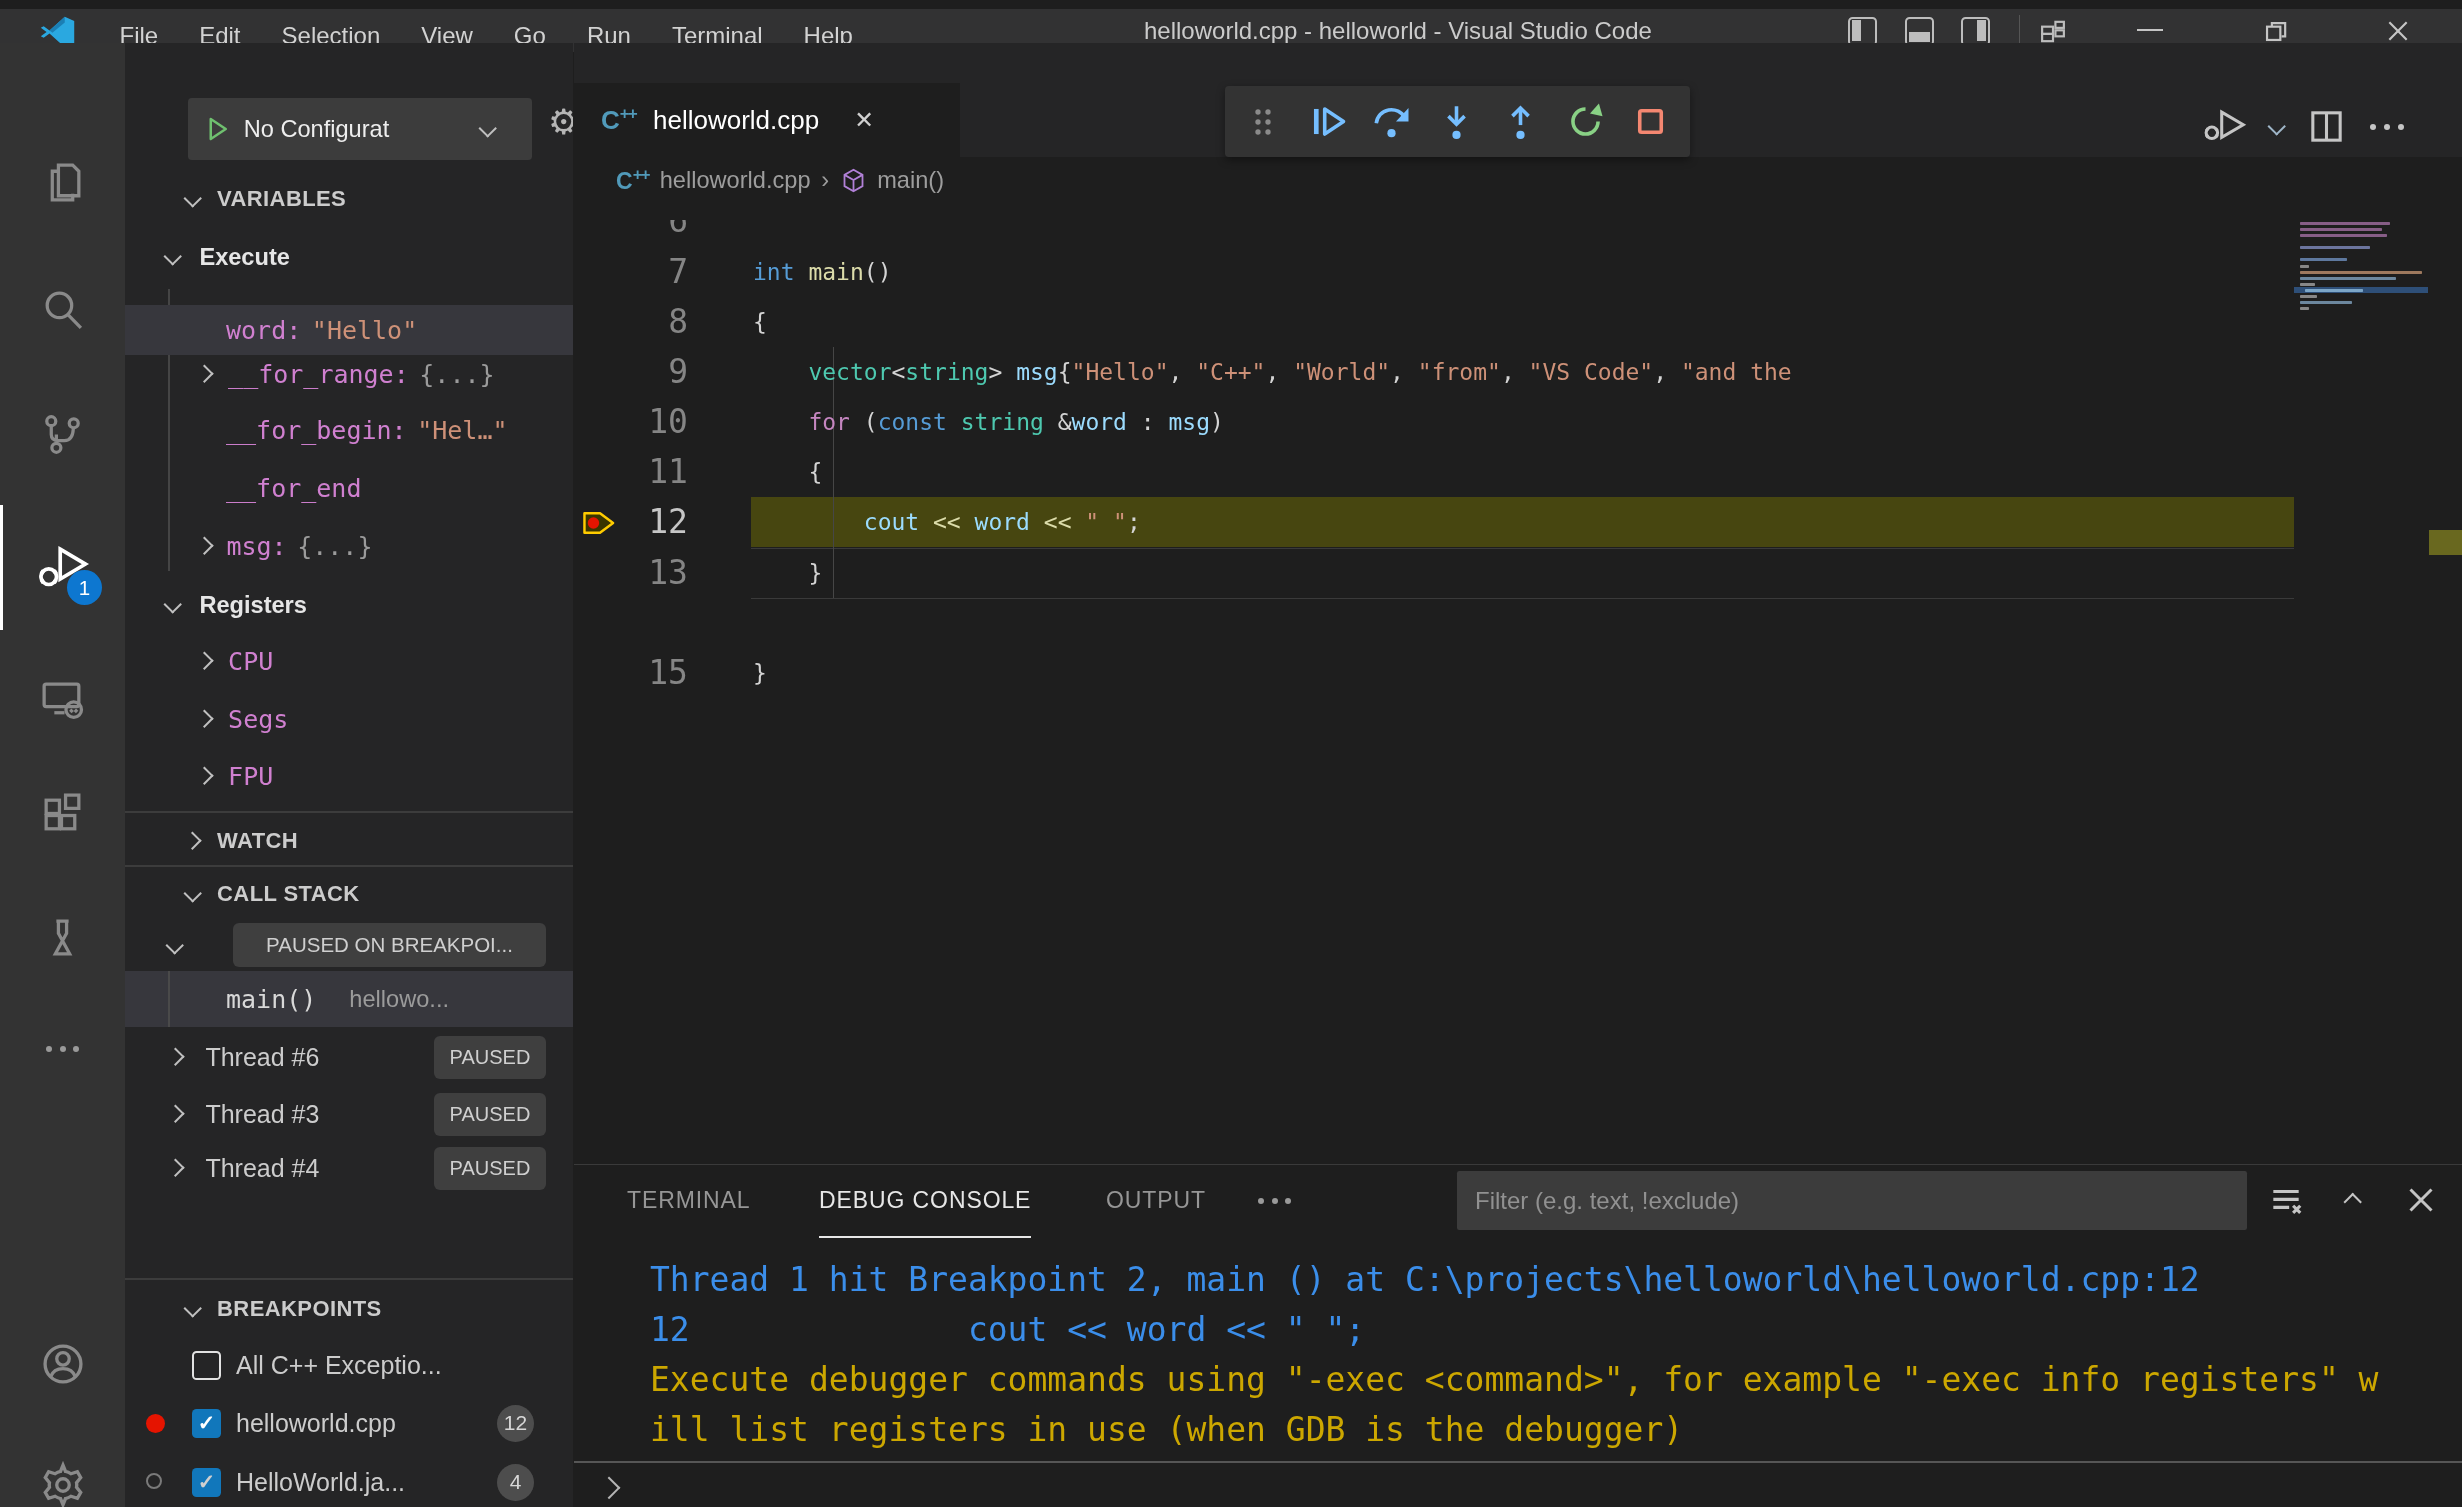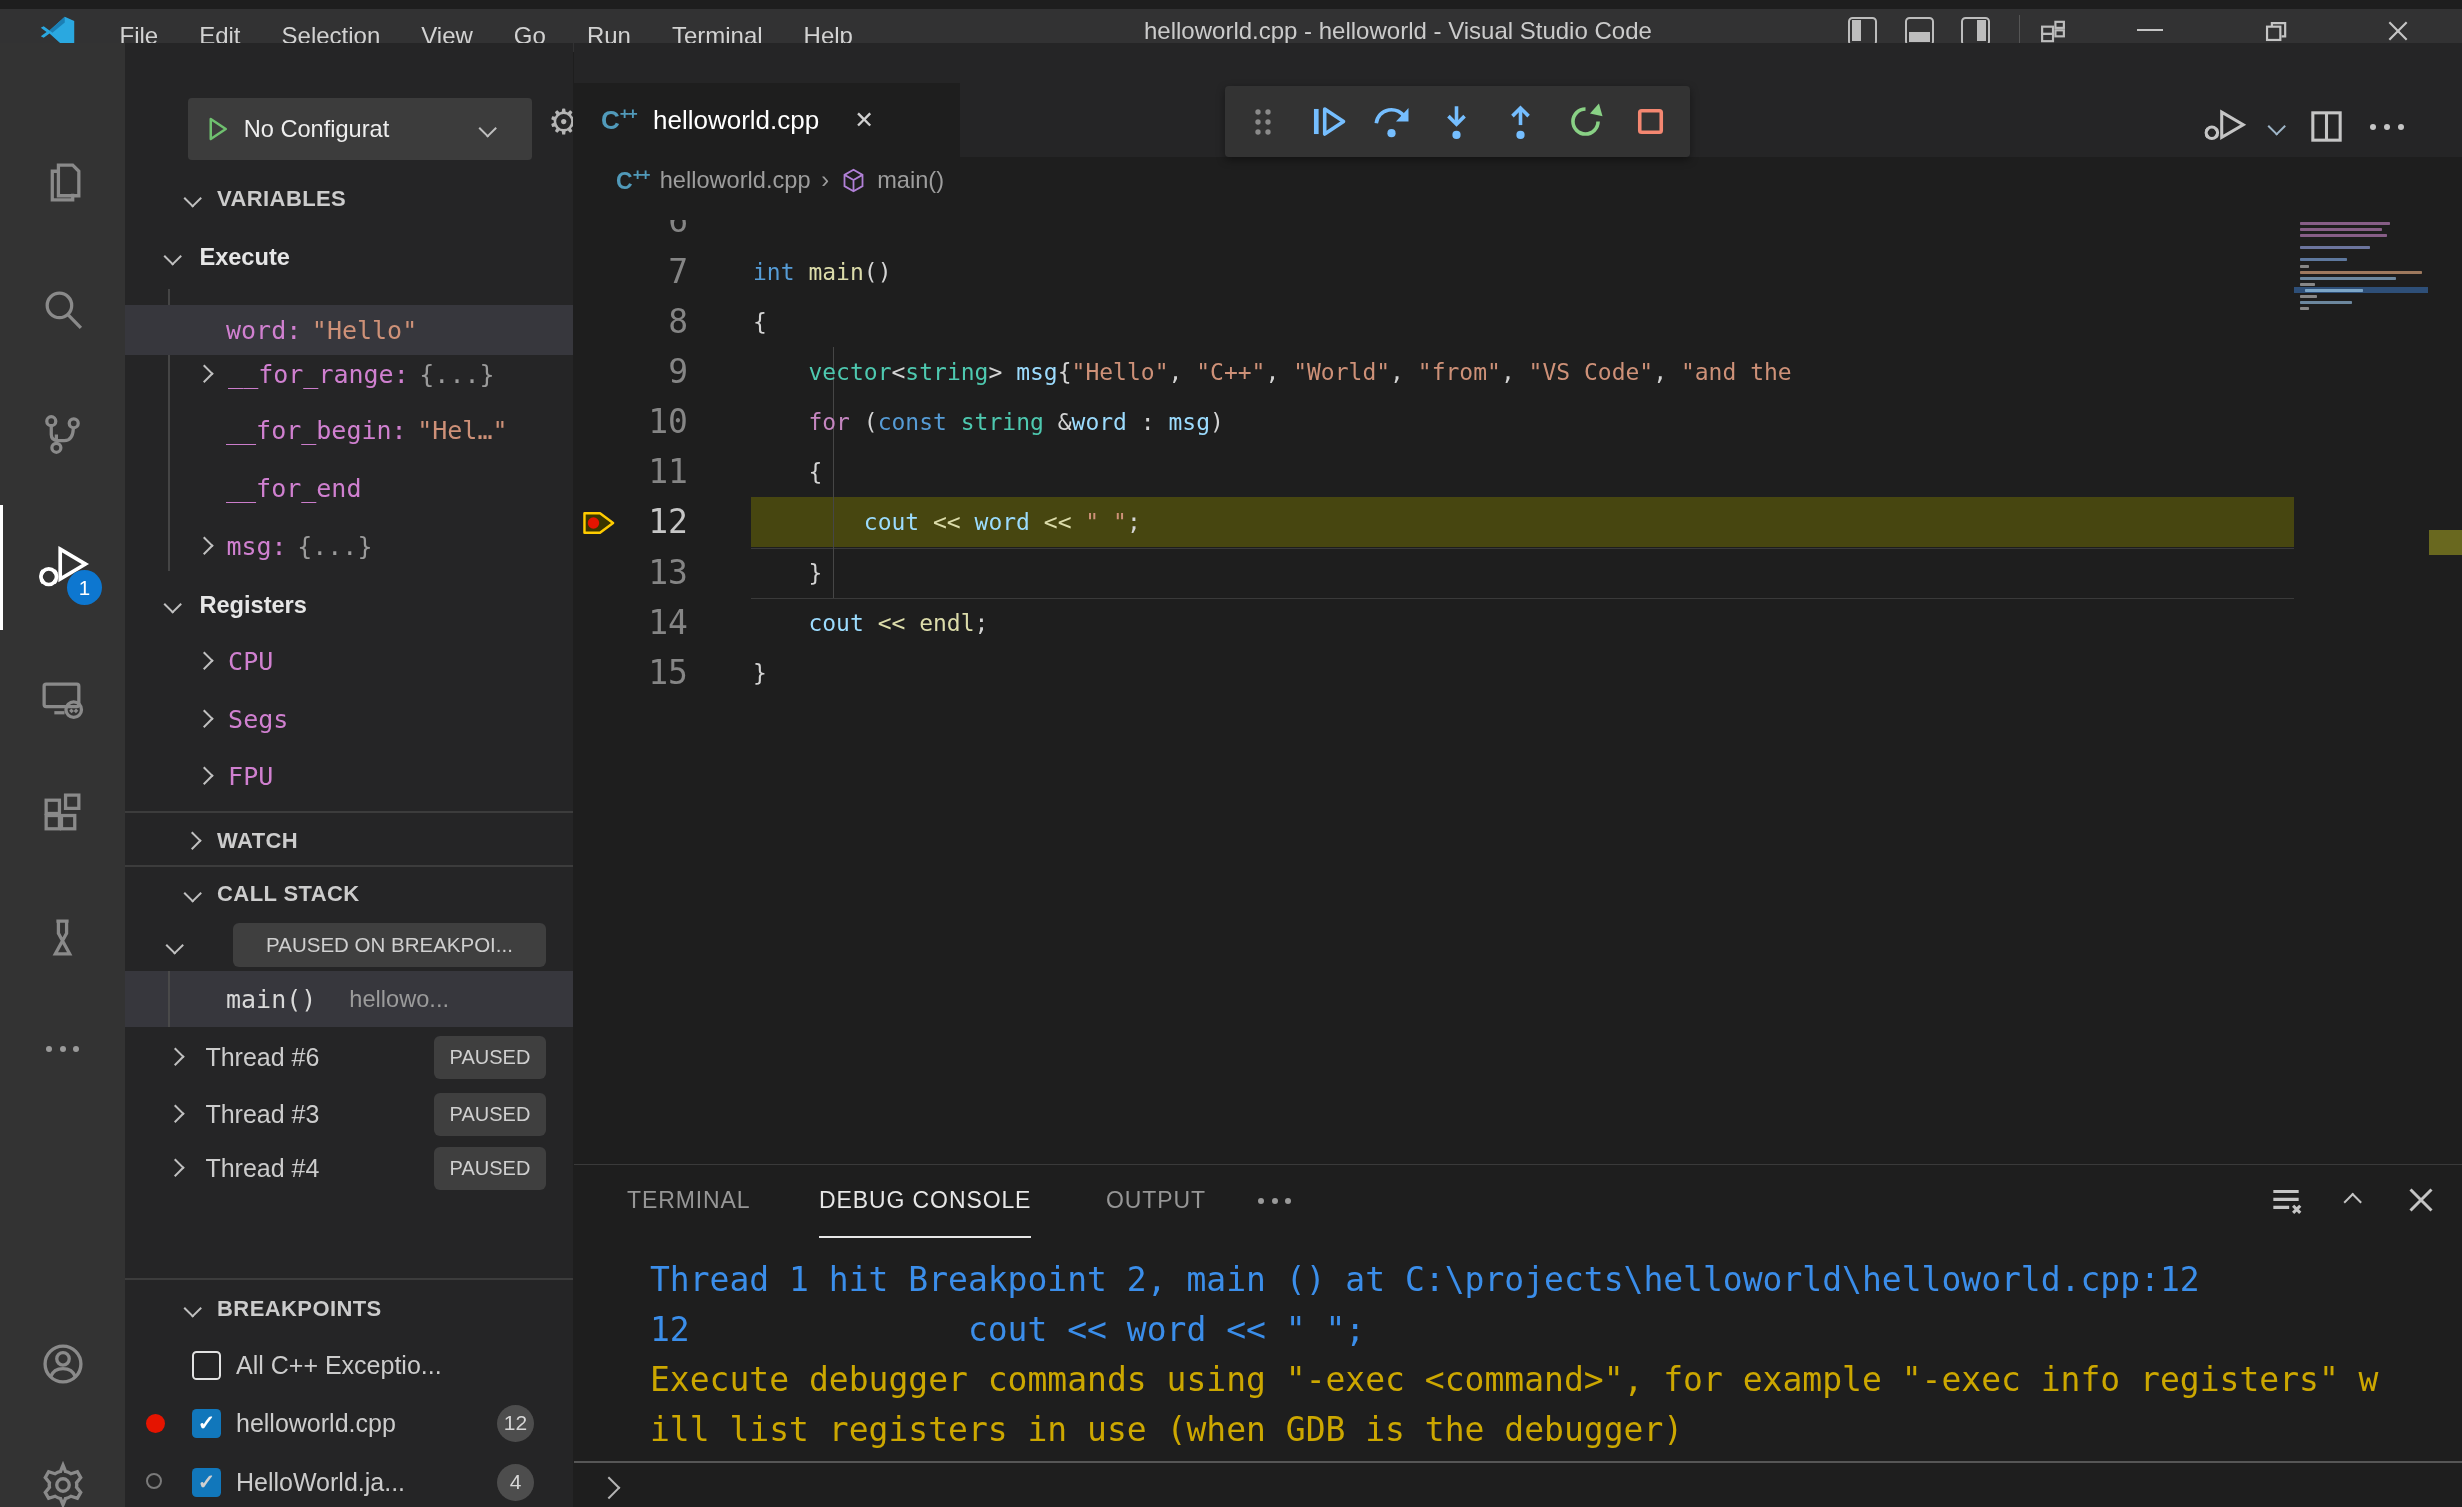--- a/index.html
+++ b/index.html
@@ -448,24 +448,20 @@
         </svg>
         <span class="ln" style="color:#c6c6c6">12</span>
         <span class="ctext"><span class="pl">        </span><span class="vb">cout</span><span class="kh"> &lt;&lt; </span><span class="vb">word</span><span class="kh"> &lt;&lt; </span><span class="st">" "</span><span class="pl">;</span></span>
       </div>
 
       <div class="crow" style="top:328px">
         <span class="ln">13</span>
         <span class="ctext"><span class="pl">    }</span></span>
       </div>
 
-      <div class="crow" style="top:378px">
-        <span class="ln">14</span>
-        <span class="ctext"><span class="pl">    </span><span class="vb">cout</span><span class="kh"> &lt;&lt; </span><span class="kh">endl</span><span class="pl">;</span></span>
-      </div>
 
       <div class="crow" style="top:428px">
         <span class="ln">15</span>
         <span class="ctext"><span class="pl">}</span></span>
       </div>
     </div>
 
     <div id="minimap" class="abs">
       <div class="mbar" style="left:6px;top:19px;width:90px;background:#9a6a9a"></div>
       <div class="mbar" style="left:6px;top:25px;width:82px;background:#9a6a9a"></div>
@@ -489,20 +485,21 @@
   <div id="panel" class="abs">
     <span class="ptab" style="left:53px">TERMINAL</span>
     <span class="ptab active" style="left:245px">DEBUG CONSOLE</span>
     <span class="ptab" style="left:532px">OUTPUT</span>
     <div class="dots3 abs" style="left:684px;top:33px">
         <i></i>
         <i></i>
         <i></i>
       </div>
 
+    <input id="filter-input" type="text" placeholder="Filter (e.g. text, !exclude)" style="">
 
     <svg class="abs" style="left:1693px;top:16.7px" width="38" height="38" viewBox="0 0 24 24">
       <g stroke="#c5c5c5" stroke-width="2" fill="none">
           <path d="M4 6 H20 M4 11 H20 M4 16 H14"></path>
           <path d="M16.5 15 L21 19.5 M21 15 L16.5 19.5"></path>
         </g>
     </svg>
     <span class="chev abs" style="left:1772px;top:30px;transform:rotate(-135deg);border-color:#c5c5c5"></span>
     <svg class="abs" style="left:1829px;top:16.7px" width="36" height="36" viewBox="0 0 24 24">
       <path stroke="#c5c5c5" stroke-width="2" d="M5 5 L19 19 M19 5 L5 19"></path>

